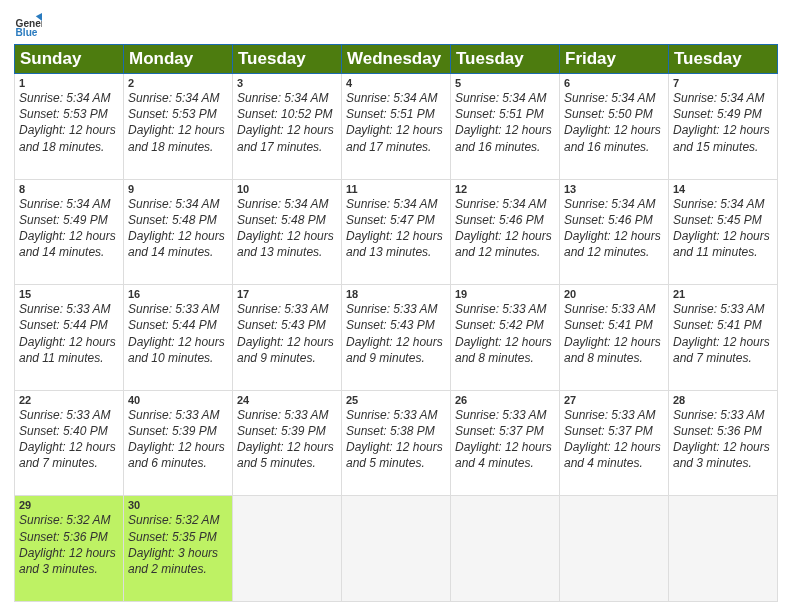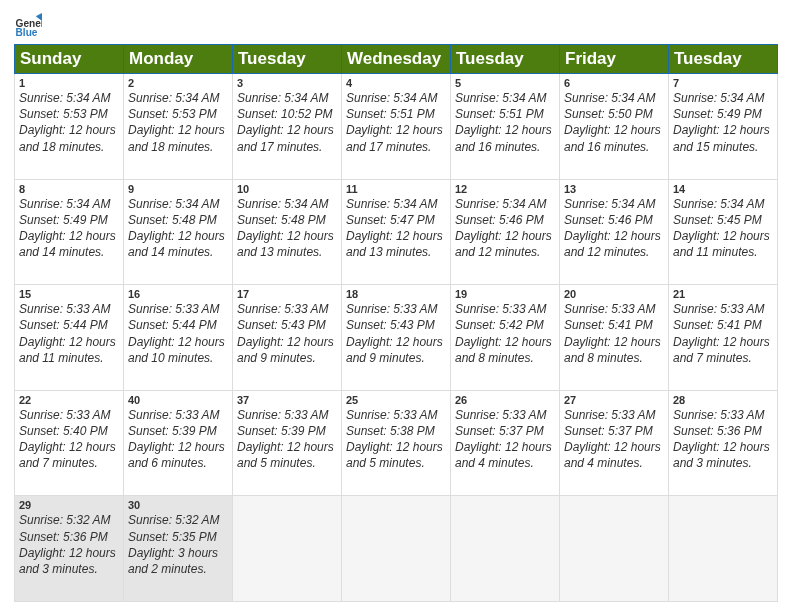--- a/index.html
+++ b/index.html
@@ -74,21 +74,21 @@
     }
     .calendar td {
       vertical-align: top;
       padding: 3px 4px;
       border: 1px solid #ddd;
       font-size: 9px;
       color: #333;
       background: #fff;
     }
     .calendar tr:last-child td {
-      background: #e5e5e5;
+      background: #bef264;
     }
     .day-num {
       font-size: 11px;
       font-weight: bold;
       display: block;
       margin-bottom: 1px;
     }
     .day-info {
       font-size: 12px;
       line-height: 1.35;
@@ -327,21 +327,21 @@
           </td>
           <td>
             <span class="day-num">40</span>
         <div class="day-info">
           <span>Sunrise: 5:33 AM</span><br>
           <span>Sunset: 5:39 PM</span><br>
           <span>Daylight: 12 hours and 6 minutes.</span>
         </div>
           </td>
           <td>
-            <span class="day-num">37</span>
+            <span class="day-num">24</span>
         <div class="day-info">
           <span>Sunrise: 5:33 AM</span><br>
           <span>Sunset: 5:39 PM</span><br>
           <span>Daylight: 12 hours and 5 minutes.</span>
         </div>
           </td>
           <td>
             <span class="day-num">25</span>
         <div class="day-info">
           <span>Sunrise: 5:33 AM</span><br>

